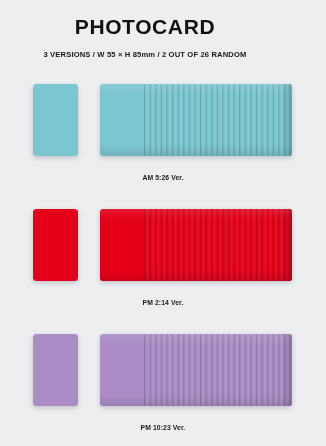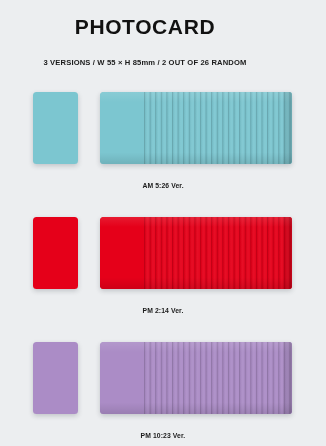--- a/index.html
+++ b/index.html
@@ -38,21 +38,21 @@
     line-height: 1;
     margin: 0;
     text-align: center;
   }
   .subtitle {
     font-family: "Liberation Sans", sans-serif;
     font-size: 7.6px;
     font-weight: bold;
     letter-spacing: 0.15px;
     color: #1a1a1a;
-    margin: 12px;
+    margin: 4px;
     padding-top: 9px;
   }
 
   
   .rows {
     position: relative;
     margin-top: 17px;
   }
   .row {
     position: relative;

